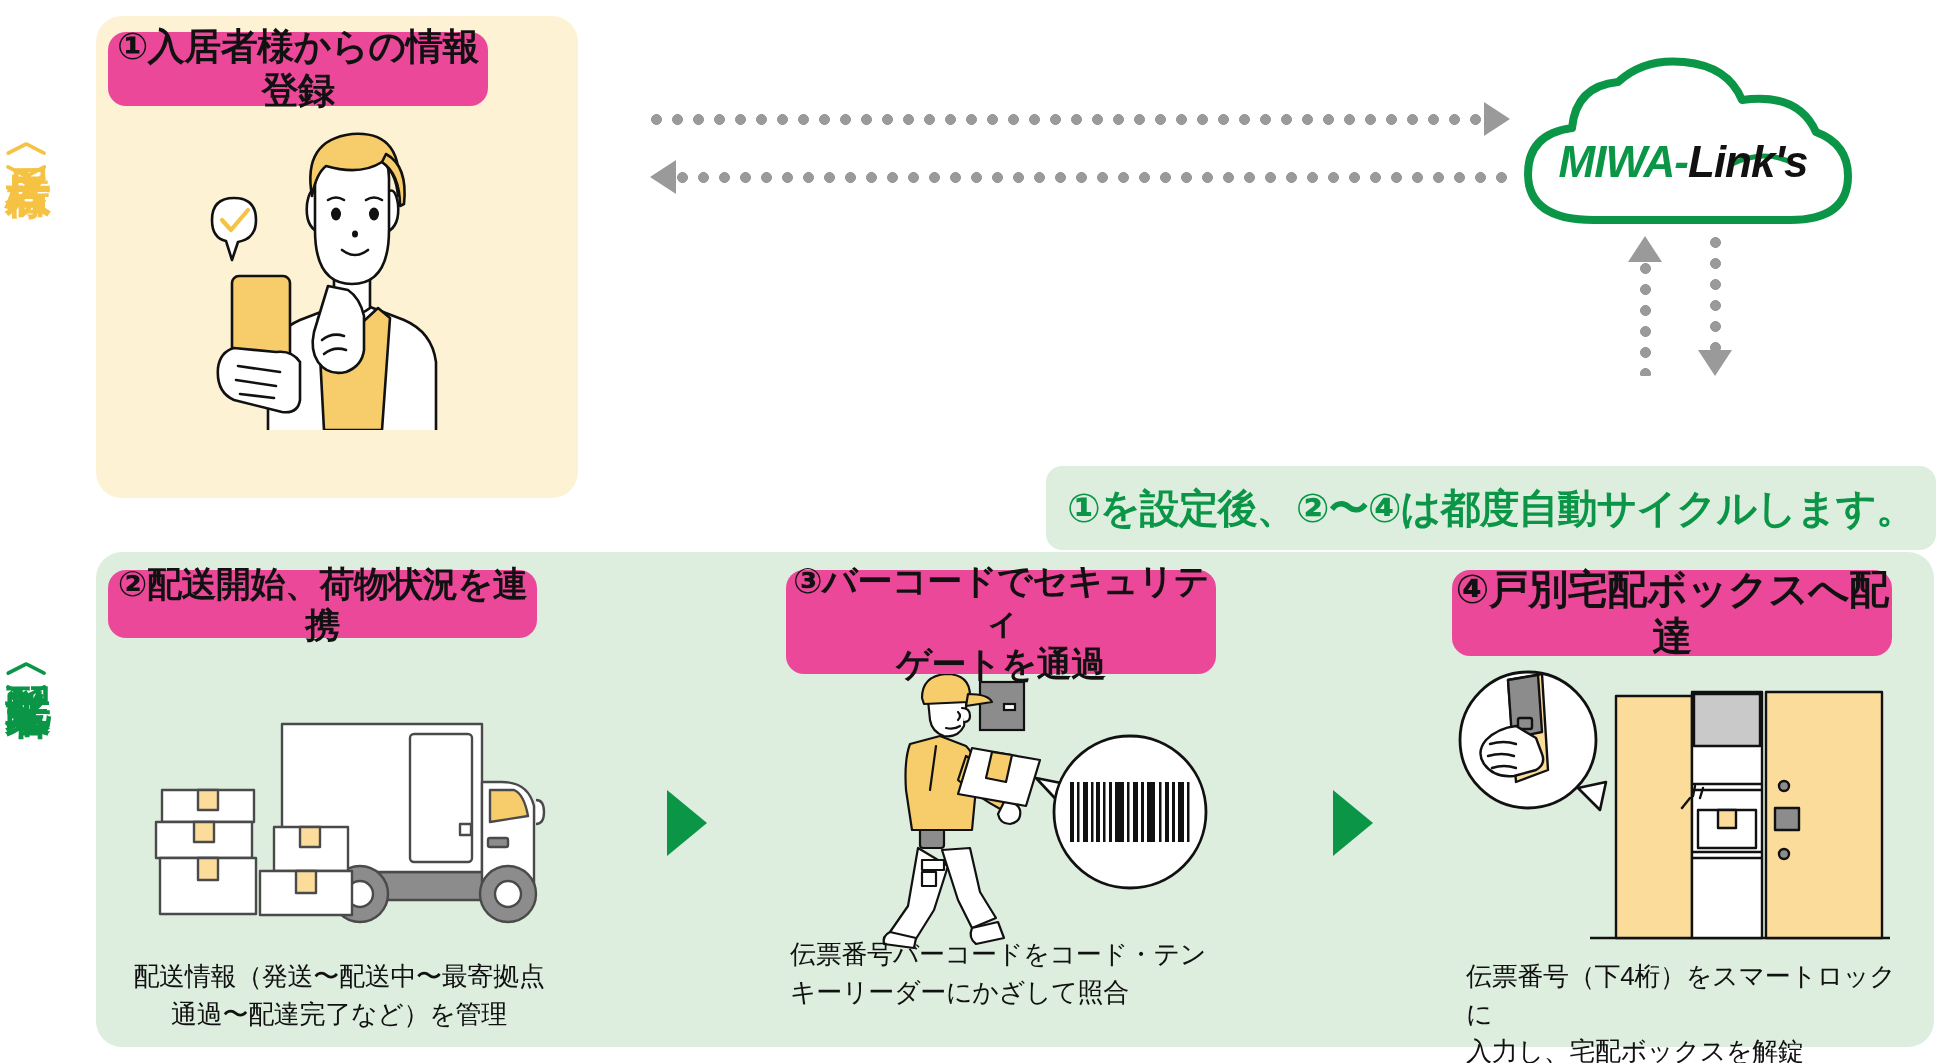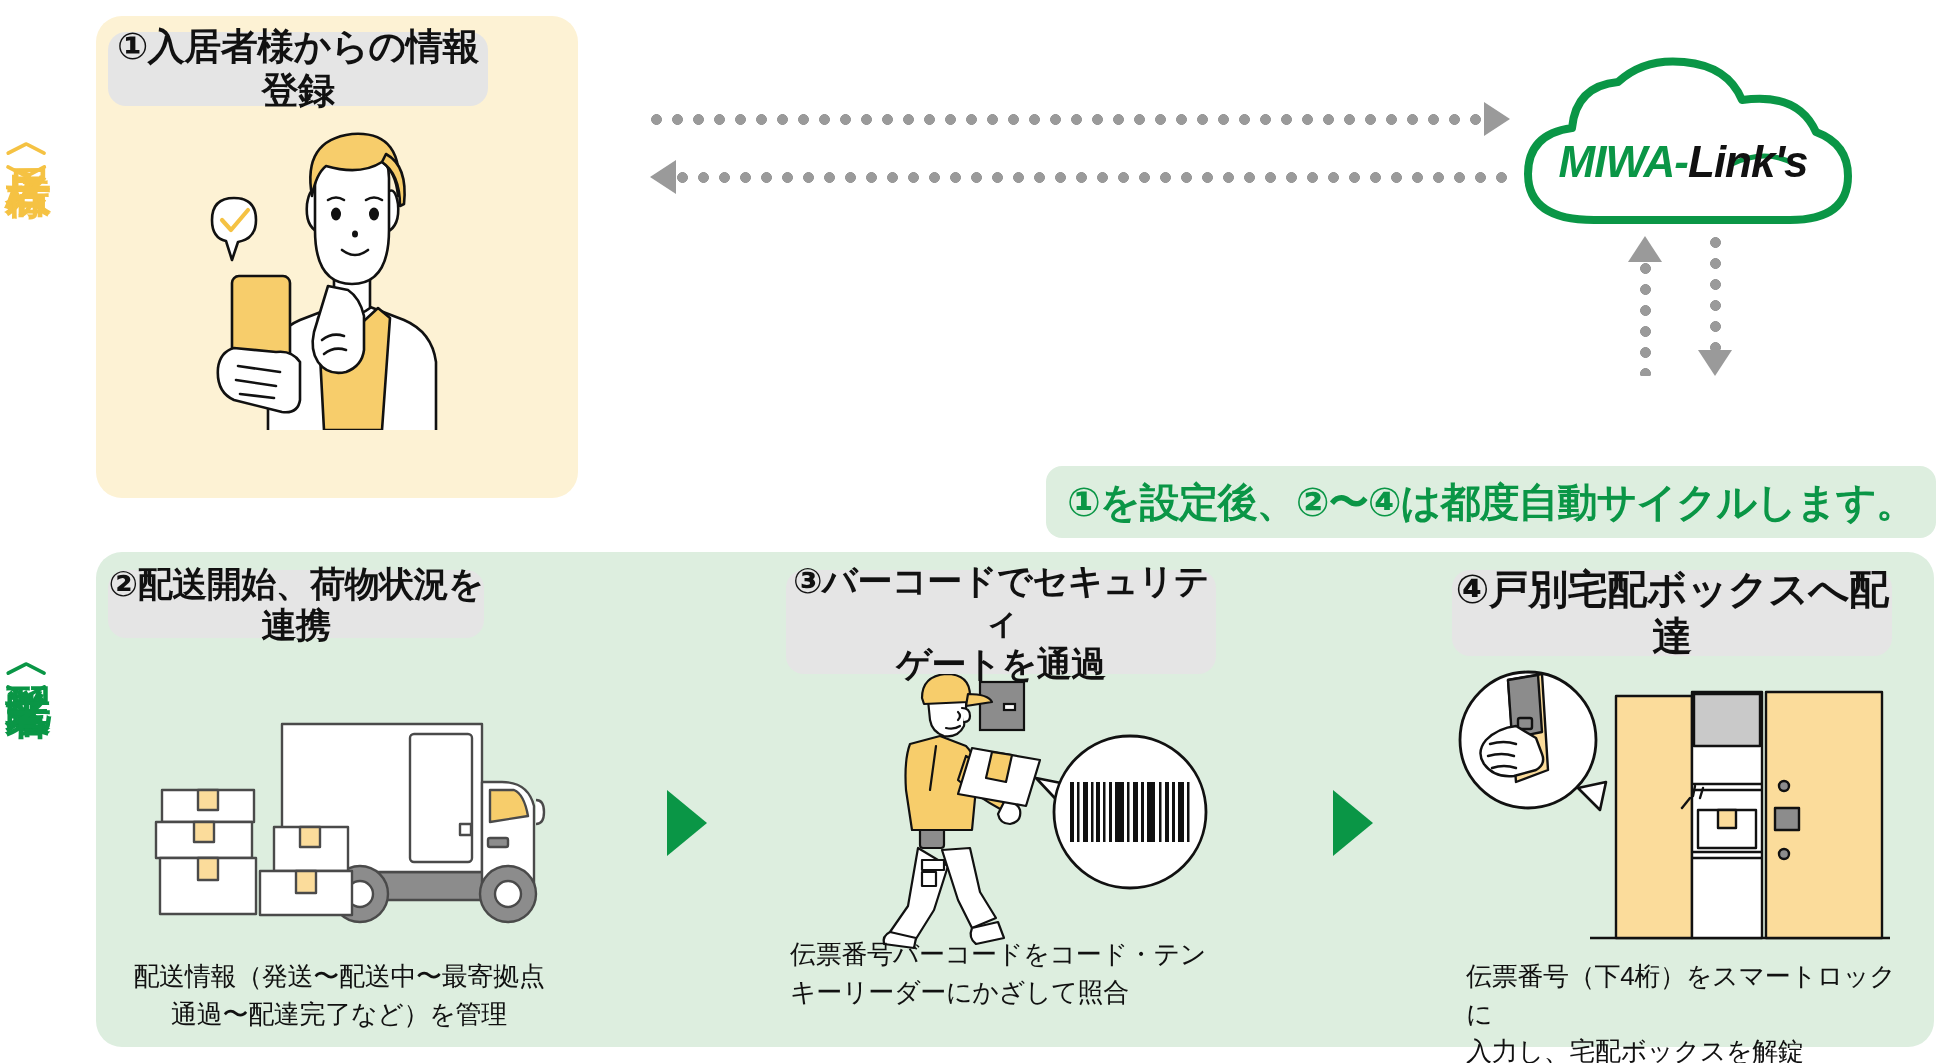--- a/index.html
+++ b/index.html
@@ -57,21 +57,21 @@
     left: 96px;
     top: 552px;
     width: 1838px;
     height: 495px;
     background: #ddeedf;
   }
 
   
   .heading {
     position: absolute;
-    background: #e5e5e5;
+    background: #ec4899;
     border-radius: 18px;
     font-weight: bold;
     color: #111111;
     display: flex;
     align-items: center;
     justify-content: center;
     text-align: center;
     line-height: 1.18;
     letter-spacing: -0.5px;
     box-sizing: border-box;
@@ -79,21 +79,21 @@
   #heading-1 {
     left: 108px;
     top: 32px;
     width: 380px;
     height: 74px;
     font-size: 37px;
   }
   #heading-2 {
     left: 108px;
     top: 570px;
-    width: 376px;
+    width: 429px;
     height: 68px;
     font-size: 35px;
   }
   #heading-3 {
     left: 786px;
     top: 570px;
     width: 430px;
     height: 104px;
     font-size: 35px;
     padding: 0 0;
@@ -105,21 +105,21 @@
     height: 86px;
     font-size: 40px;
   }
 
   
   #cycle-banner {
     position: absolute;
     left: 1046px;
     top: 466px;
     width: 890px;
-    height: 72px;
+    height: 84px;
     background: #ddeedf;
     border-radius: 16px;
     display: flex;
     align-items: center;
     justify-content: center;
     color: #0a9646;
     font-size: 40px;
     font-weight: bold;
     letter-spacing: -1px;
     white-space: nowrap;

